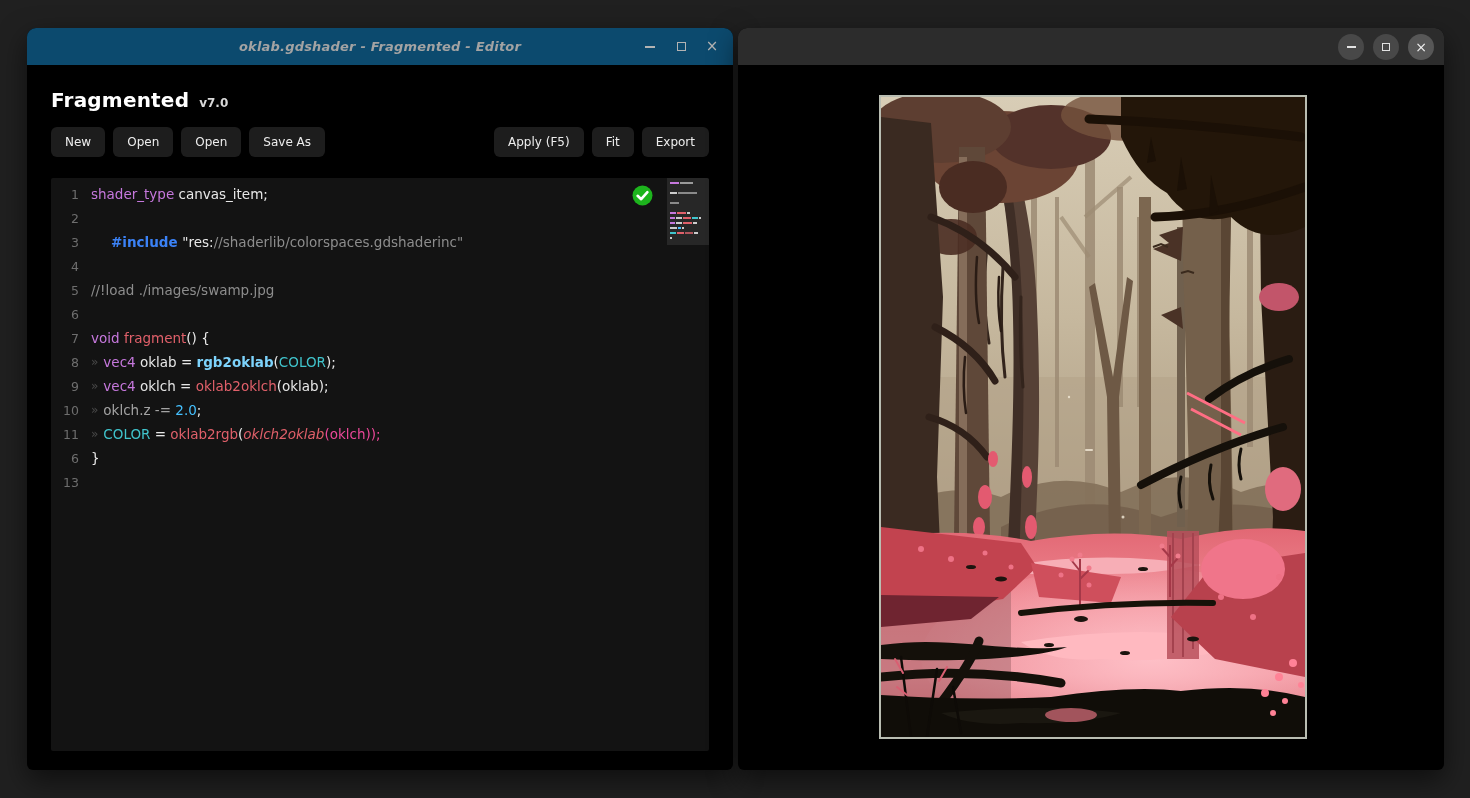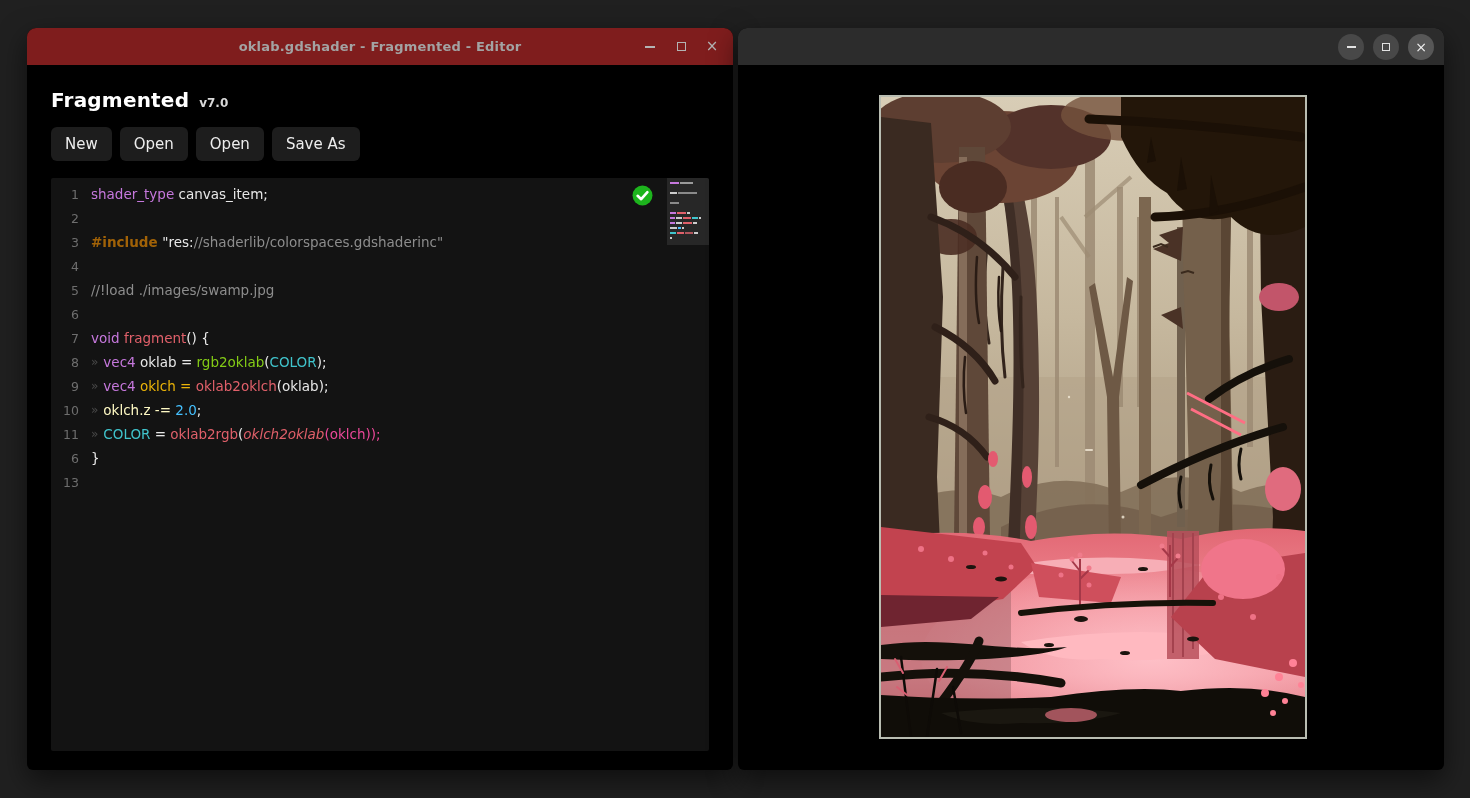--- a/index.html
+++ b/index.html
@@ -6,21 +6,21 @@
   html,body { width:1470px; height:798px; overflow:hidden; }
   body { background:#202020; font-family:"DejaVu Sans","Liberation Sans",sans-serif; position:relative; }
 
   .window { position:absolute; top:28px; width:706px; height:742px; background:#000;
             border-radius:9px 9px 6px 6px; box-shadow:0 10px 28px rgba(0,0,0,.55); }
   .win-editor { left:27px; }
   .win-viewer { left:738px; }
 
   .titlebar { position:relative; height:37px; border-radius:9px 9px 0 0;
               display:flex; align-items:center; justify-content:center; }
-  .win-editor .titlebar { background:#7f1d1d; }
+  .win-editor .titlebar { background:#0c4a6e;font-style:italic; }
   .win-viewer .titlebar { background:#2c2c2c; }
   .title-text { font-size:13px; font-weight:600; letter-spacing:.2px; }
   .win-editor .title-text { color:#a3a3a3; }
   .win-viewer .title-text { color:#e6e6e6; }
 
   .controls { position:absolute; right:10px; top:0; height:37px; display:flex; align-items:center; gap:9px; }
   .ctrl { width:26px; height:26px; display:flex; align-items:center; justify-content:center; cursor:default; }
   .ctrl-flat { width:22px; }
   .glyph-min { width:10px; height:2px; background:#b3b3b3; }
   .glyph-max { width:9px; height:9px; border:1.5px solid #b3b3b3; }
@@ -31,21 +31,21 @@
   .ctrl-circle.close-c { background:#575757; }
   .ctrl-circle .glyph-close { color:#efefef; font-size:14px; }
 
   
   .app-header { position:absolute; left:24px; top:60px; display:flex; align-items:baseline; gap:10px; }
   .app-name { color:#fff; font-size:20px; font-weight:700; letter-spacing:.2px; }
   .app-version { color:#d8d8d8; font-size:12px; font-weight:600; }
 
   .toolbar { position:absolute; left:24px; top:99px; width:658px; display:flex; gap:8px; align-items:center; }
   .toolbar .spacer { flex:1; }
-  .tbtn { background:#1d1d1d; color:#ededed; font-size:15px; padding:8px 14px; border:none;
+  .tbtn { background:#1d1d1d; color:#ededed; font-size:12px; padding:8px 14px; border:none;
           border-radius:6px; font-family:inherit; cursor:pointer; white-space:nowrap; }
 
   
   .code-panel { position:absolute; left:24px; top:150px; width:658px; height:573px;
                 background:#131313; border-radius:2px; overflow:hidden; }
   .code-lines { position:absolute; left:0; top:4px; right:0; }
   .cline { display:flex; height:24px; align-items:center; font-size:13.5px; }
   .ln { width:28px; text-align:right; color:#6e6e6e; font-size:12.5px; flex:none; margin-right:12px; }
   .indent-marker { color:#4a4a4a; margin-right:5px; font-size:12px; }
   .tok { white-space:pre; }
@@ -86,35 +86,40 @@
   </div>
 
   <div class="toolbar">
     <span id="toolbar-left" style="display:flex;gap:8px;">
         <button class="tbtn">New</button>
         <button class="tbtn">Open</button>
         <button class="tbtn">Open</button>
         <button class="tbtn">Save As</button>
       </span>
     <span class="spacer"></span>
+    <span id="toolbar-right" style="display:flex;gap:8px;">
+        <button class="tbtn">Apply (F5)</button>
+        <button class="tbtn">Fit</button>
+        <button class="tbtn">Export</button>
+      </span>
   </div>
 
   <div class="code-panel">
     <div class="code-lines" id="code-lines">
         <div class="cline">
           <span class="ln">1</span>
           <span class="tok" style="color: rgb(198, 120, 221);">shader_type</span>
           <span class="tok" style="color: rgb(232, 232, 232); text-align: center;"> canvas_item;</span>
         </div>
         <div class="cline">
           <span class="ln">2</span>
         </div>
         <div class="cline">
           <span class="ln">3</span>
-          <span class="tok" style="color: #a16207; font-weight: 700;">#include </span>
+          <span class="tok" style="color: #3b82f6; font-weight: 700; margin-left: 20px;">#include </span>
           <span class="tok" style="color: rgb(232, 232, 232);">"res:</span>
           <span class="tok" style="color: rgb(141, 141, 141);">//shaderlib/colorspaces.gdshaderinc"</span>
         </div>
         <div class="cline">
           <span class="ln">4</span>
         </div>
         <div class="cline">
           <span class="ln">5</span>
           <span class="tok" style="color: rgb(141, 141, 141);">//!load ./images/swamp.jpg</span>
         </div>
@@ -126,37 +131,37 @@
           <span class="tok" style="color: rgb(198, 120, 221);">void</span>
           <span class="tok" style="color: rgb(232, 232, 232);"> </span>
           <span class="tok" style="color: rgb(224, 96, 106);">fragment</span>
           <span class="tok" style="color: rgb(232, 232, 232);">() {</span>
         </div>
         <div class="cline">
           <span class="ln">8</span>
           <span class="indent-marker">»</span>
           <span class="tok" style="color: rgb(198, 120, 221);">vec4</span>
           <span class="tok" style="color: rgb(232, 232, 232);"> oklab = </span>
-          <span class="tok" style="color: #84cc16;">rgb2oklab</span>
+          <span class="tok" style="color: #7dd3fc; font-weight: bold;">rgb2oklab</span>
           <span class="tok" style="color: rgb(232, 232, 232);">(</span>
           <span class="tok" style="color: rgb(64, 196, 204);">COLOR</span>
           <span class="tok" style="color: rgb(232, 232, 232);">);</span>
         </div>
         <div class="cline">
           <span class="ln">9</span>
           <span class="indent-marker">»</span>
           <span class="tok" style="color: rgb(198, 120, 221);">vec4</span>
-          <span class="tok" style="color: #eab308;"> oklch = </span>
+          <span class="tok" style="color: #e5e5e5;"> oklch = </span>
           <span class="tok" style="color: rgb(224, 96, 106);">oklab2oklch</span>
           <span class="tok" style="color: rgb(232, 232, 232);">(oklab);</span>
         </div>
         <div class="cline">
           <span class="ln">10</span>
           <span class="indent-marker">»</span>
-          <span class="tok" style="color: #fef9c3;">oklch.z -= </span>
+          <span class="tok" style="color: #a3a3a3;">oklch.z -= </span>
           <span class="tok" style="color: rgb(69, 193, 255);">2.0</span>
           <span class="tok" style="color: rgb(232, 232, 232);">;</span>
         </div>
         <div class="cline">
           <span class="ln">11</span>
           <span class="indent-marker">»</span>
           <span class="tok" style="color: rgb(64, 196, 204);">COLOR</span>
           <span class="tok" style="color: rgb(232, 232, 232);"> = </span>
           <span class="tok" style="color: rgb(224, 96, 106);">oklab2rgb</span>
           <span class="tok" style="color: rgb(232, 232, 232);">(</span>

